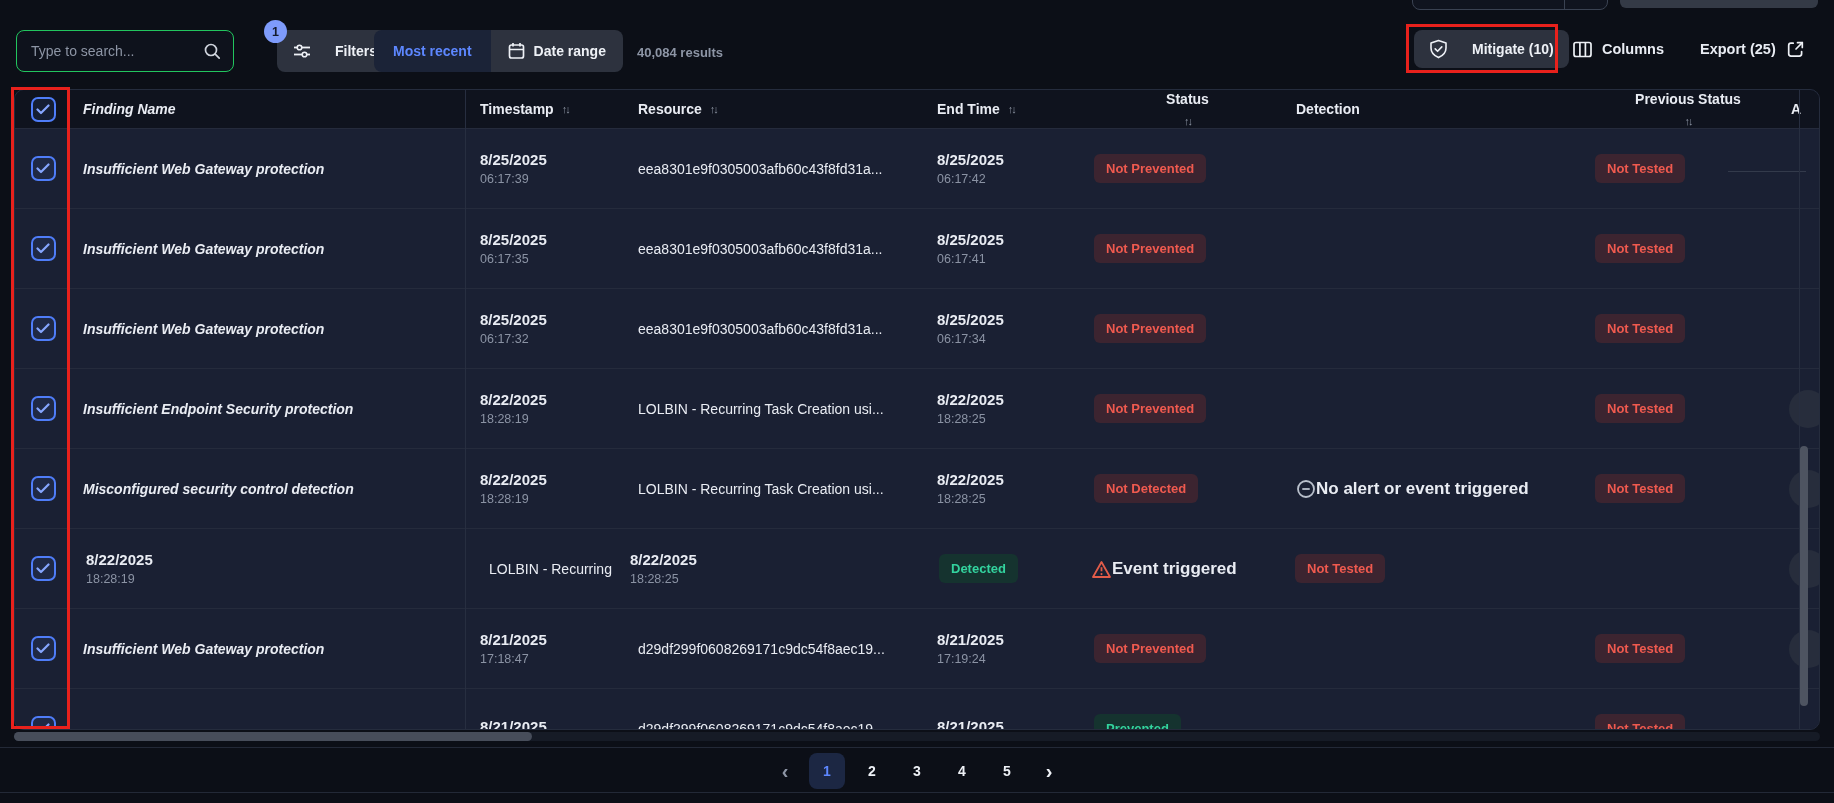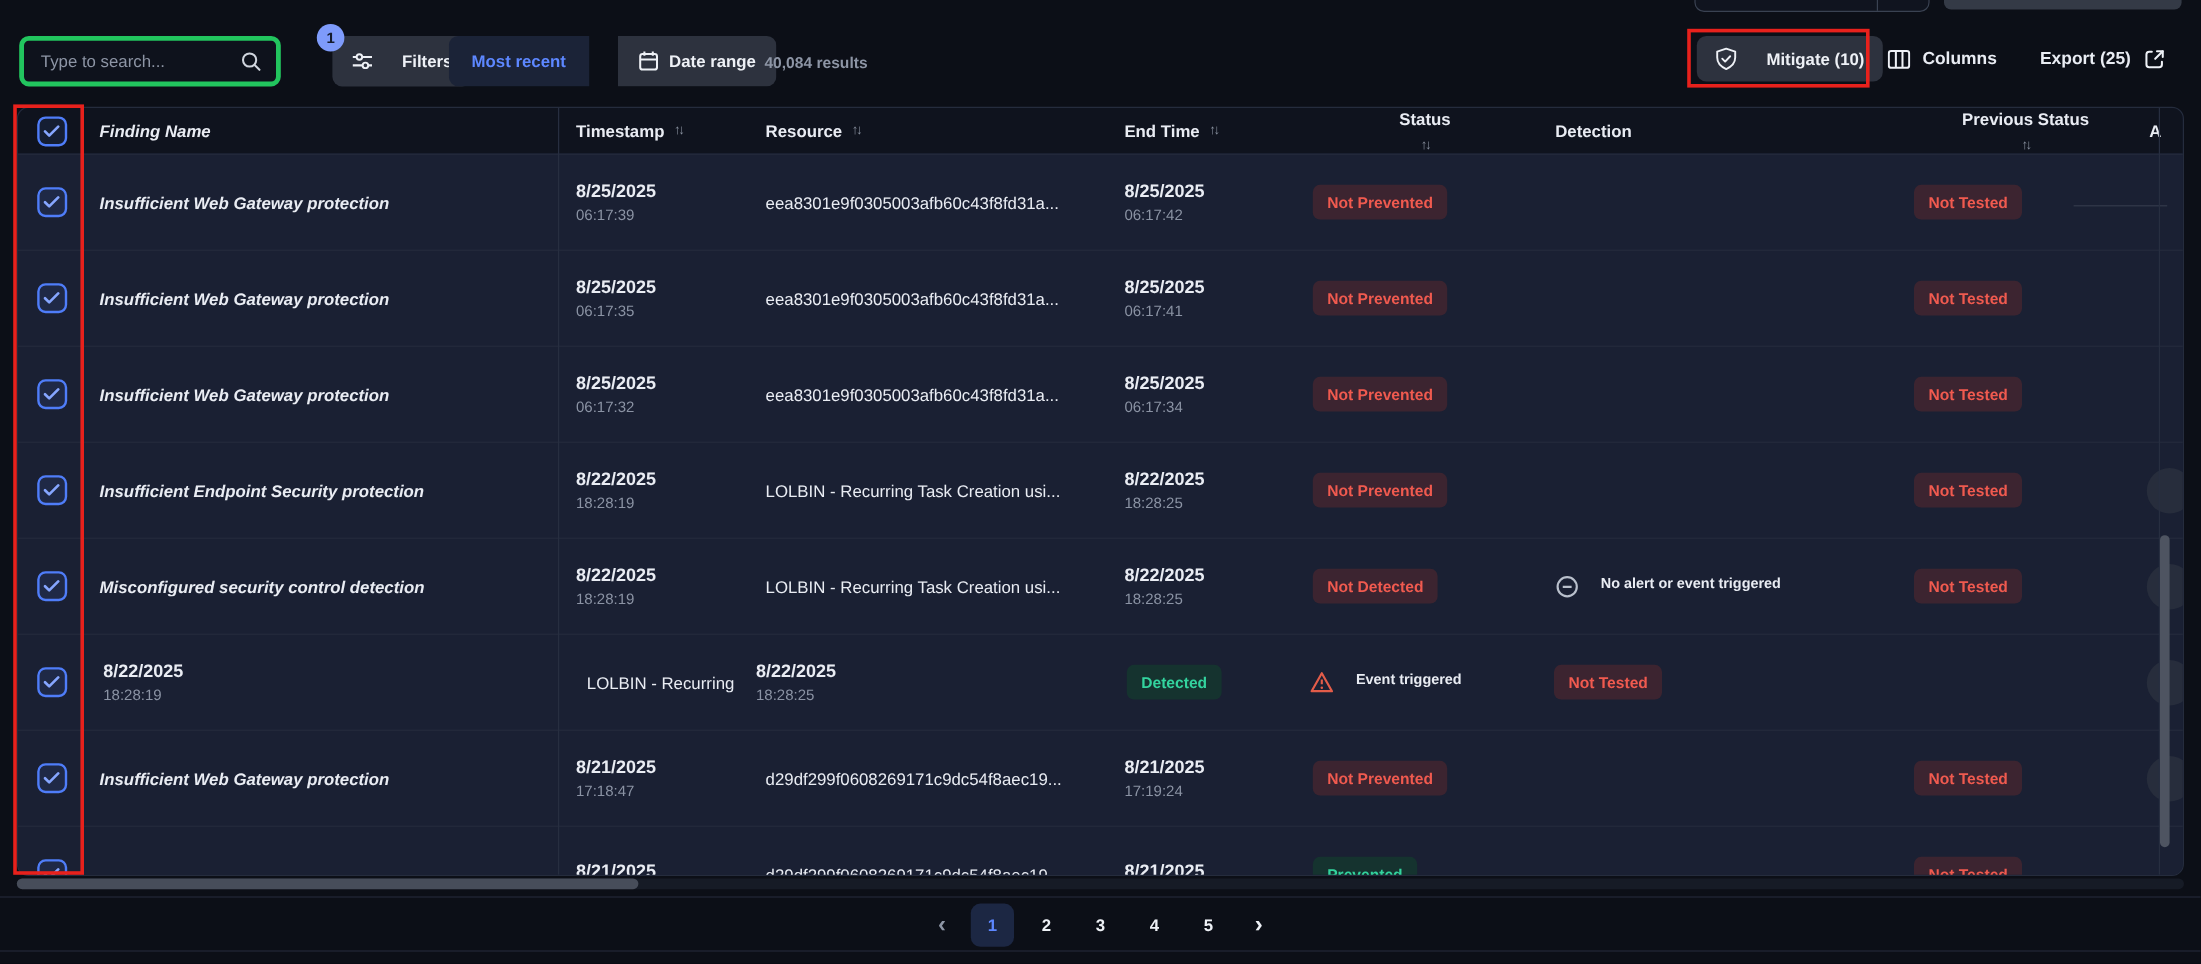--- a/index.html
+++ b/index.html
@@ -10,32 +10,32 @@
     font-family:"Liberation Sans","DejaVu Sans",sans-serif;
   }
   
   .partial-input{position:absolute;left:1412px;top:-8px;width:196px;height:18px;
     border:1px solid #3a4252;border-radius:8px;background:#10141f;}
   .partial-input .split{position:absolute;left:151px;top:0;bottom:0;width:1px;background:#3a4252;}
   .partial-btn{position:absolute;left:1620px;top:-6px;width:198px;height:14px;background:#343a46;border-radius:6px;}
 
   
   .search-box{position:absolute;left:16px;top:30px;width:218px;height:42px;
-    border:4px solid #22c55e;border-radius:8px;background:#0e121c;
+    border:1px solid #22c55e;border-radius:8px;background:#0e121c;
     display:flex;align-items:center;padding:0 12px;gap:8px;}
   .search-box input{flex:1;background:transparent;border:none;outline:none;
     color:#e9ecf3;font-size:14px;font-family:inherit;min-width:0;}
   .search-box input::placeholder{color:#8d95a5;}
   .btn{display:flex;align-items:center;gap:24px;background:#2d323e;border-radius:8px;
     padding:0 16px;height:42px;font-size:14px;font-weight:700;color:#eef1f6;cursor:pointer;}
   .filters-btn{position:absolute;left:277px;top:30px;}
   .filter-badge{position:absolute;left:264px;top:20px;width:23px;height:23px;border-radius:50%;
     background:#7e9bfb;color:#141b2d;font-size:12.5px;font-weight:700;
     display:flex;align-items:center;justify-content:center;z-index:3;}
-  .segmented{position:absolute;left:374px;top:30px;height:42px;display:flex;border-radius:8px;overflow:hidden;gap:24px;}
+  .segmented{position:absolute;left:374px;top:30px;height:42px;display:flex;border-radius:8px;overflow:hidden;}
   .seg-most{background:#1b2337;color:#5d87ff;padding:0 19px;display:flex;align-items:center;
     font-weight:700;font-size:14px;cursor:pointer;}
   .seg-date{background:#2d323e;color:#eef1f6;padding:16px 17px;display:flex;align-items:center;gap:9px;
     font-weight:700;font-size:14px;cursor:pointer;}
   .results-text{position:absolute;left:637px;top:45px;font-size:13px;font-weight:600;color:#8d95a5;}
   .mitigate-btn{position:absolute;left:1414px;top:30px;height:38px;padding:0 15px;}
   .columns-btn{position:absolute;left:1573px;top:30px;height:38px;display:flex;align-items:center;gap:10px;
     font-size:14.5px;font-weight:700;cursor:pointer;}
   .export-btn{position:absolute;left:1700px;top:30px;height:38px;display:flex;align-items:center;gap:10px;
     font-size:14.5px;font-weight:700;cursor:pointer;}
@@ -59,21 +59,21 @@
   .cell-check{display:flex;justify-content:center;}
   .checkbox{width:25px;height:25px;border:2px solid #4f7df9;border-radius:7px;
     background:rgba(79,125,249,0.10);display:flex;align-items:center;justify-content:center;cursor:pointer;}
   .name-cell{font-size:14px;font-weight:600;white-space:nowrap;overflow:hidden;}
   .dt .d{font-size:15px;font-weight:600;}
   .dt .t{font-size:12.5px;color:#8b93a4;margin-top:4px;}
   .res-cell{font-size:14px;font-weight:500;white-space:nowrap;overflow:hidden;}
   .badge{display:inline-block;padding:7px 12px;border-radius:6px;font-size:13px;font-weight:600;white-space:nowrap;}
   .badge.red{color:#f05a4f;background:#3c2430;}
   .badge.green{color:#33d39e;background:#15332f;}
-  .det-cell{display:flex;align-items:flex-start;gap:18px;font-size:12px;font-weight:600;white-space:nowrap;}
+  .det-cell{display:flex;align-items:flex-end;gap:0;font-size:17px;font-weight:600;white-space:nowrap;}
   .col-div{position:absolute;left:450px;top:0;bottom:0;width:1px;background:#272e40;z-index:1;}
   .gutter-line{position:absolute;right:19px;top:0;bottom:0;width:1px;background:#272e40;}
   .vscroll{position:absolute;right:11px;top:356px;width:8px;height:260px;border-radius:4px;background:#4e5461;z-index:2;cursor:pointer;}
   .act-circle{position:absolute;right:-8px;top:50%;transform:translateY(-50%);
     width:38px;height:38px;border-radius:50%;background:#272d3c;cursor:pointer;}
   .skel-line{position:absolute;left:1713px;top:42px;width:78px;height:1px;background:#333a4b;}
 
   
   .hscroll-track{position:absolute;left:14px;top:732px;width:1806px;height:9px;background:#161b26;border-radius:5px;}
   .hscroll-thumb{position:absolute;left:14px;top:732px;width:518px;height:9px;background:#474d5a;border-radius:5px;cursor:pointer;}

